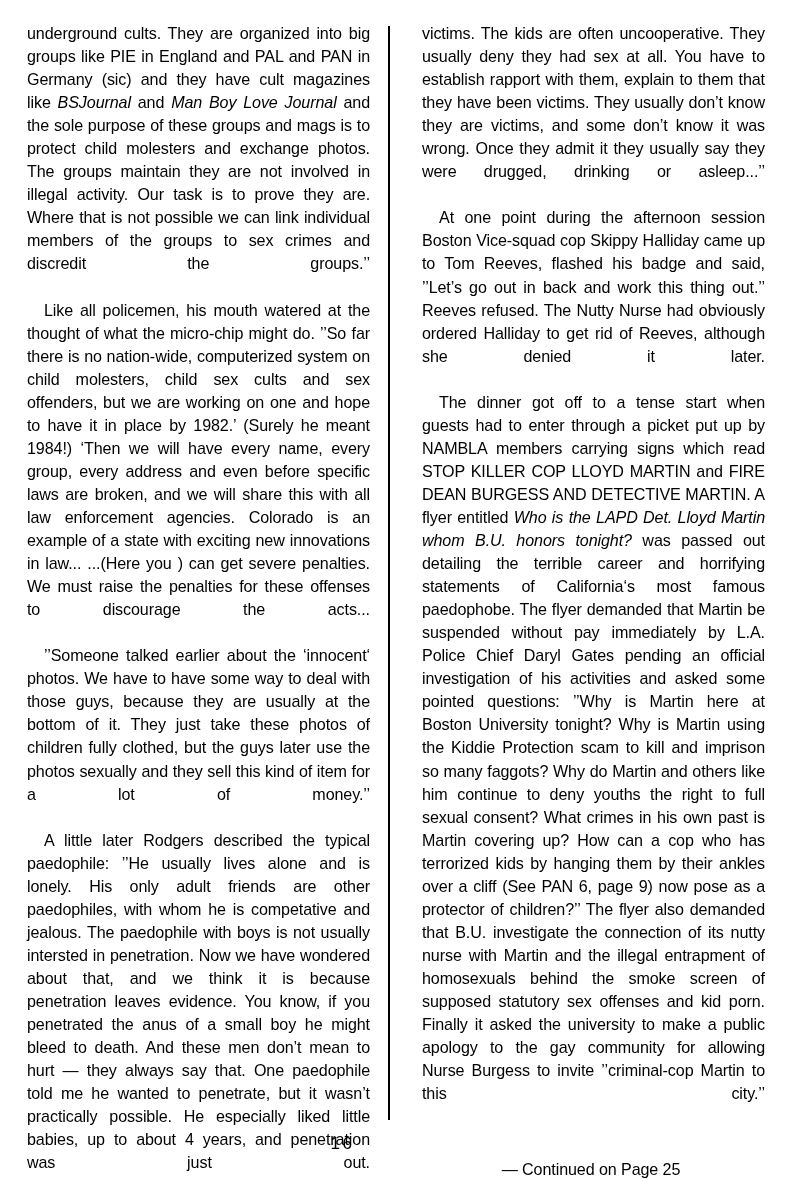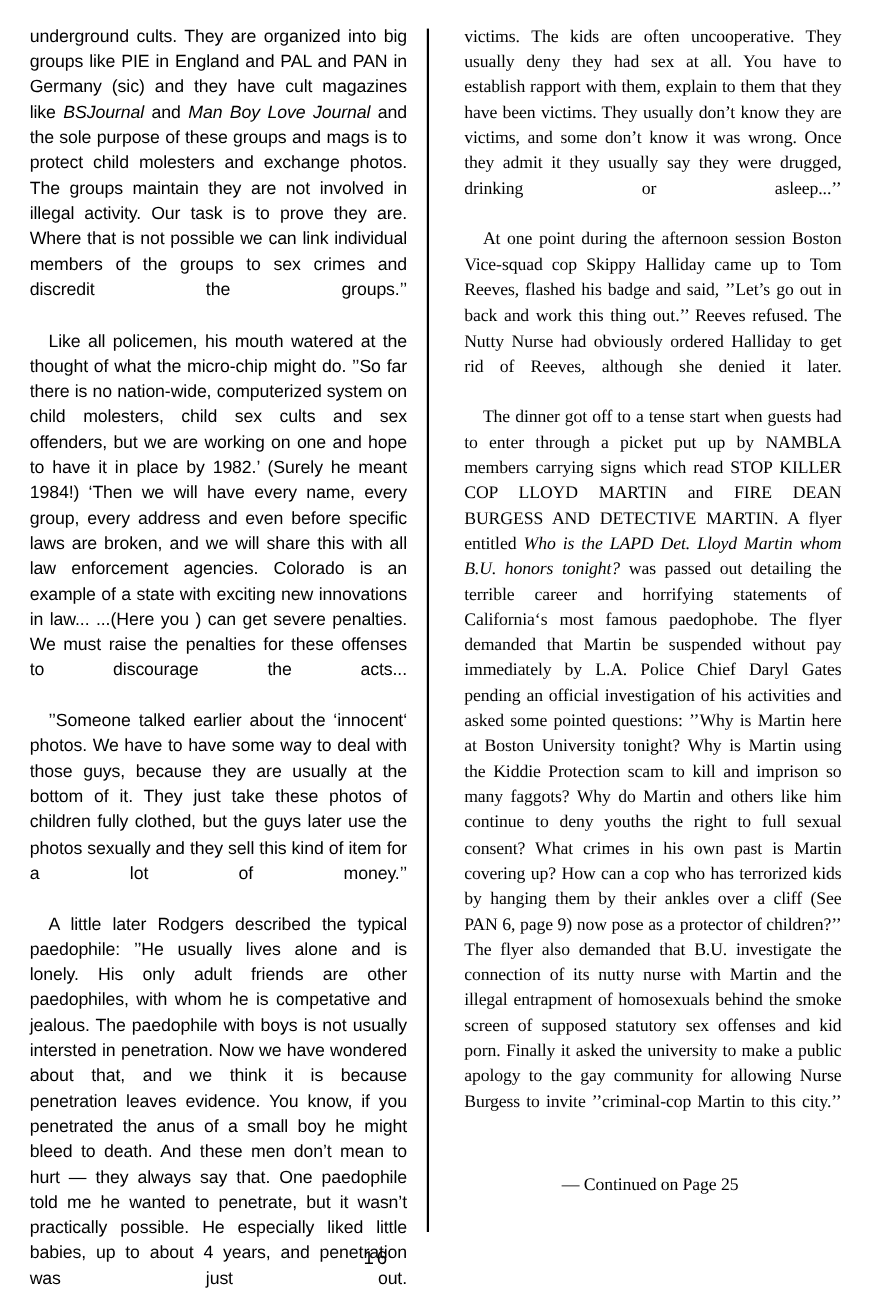--- a/index.html
+++ b/index.html
@@ -29,21 +29,21 @@
     height: 1180px;
   }
 
   .column {
     position: absolute;
     top: 22px;
     width: 343px;
   }
 
   .column-left  { left: 27px; }
-  .column-right { left: 422px; font-family: Liberation Serif, serif; }
+  .column-right { left: 422px; }
 
   .column-rule {
     position: absolute;
     left: 388px;
     top: 26px;
     width: 2px;
     height: 1094px;
     background: #000000;
   }
 

